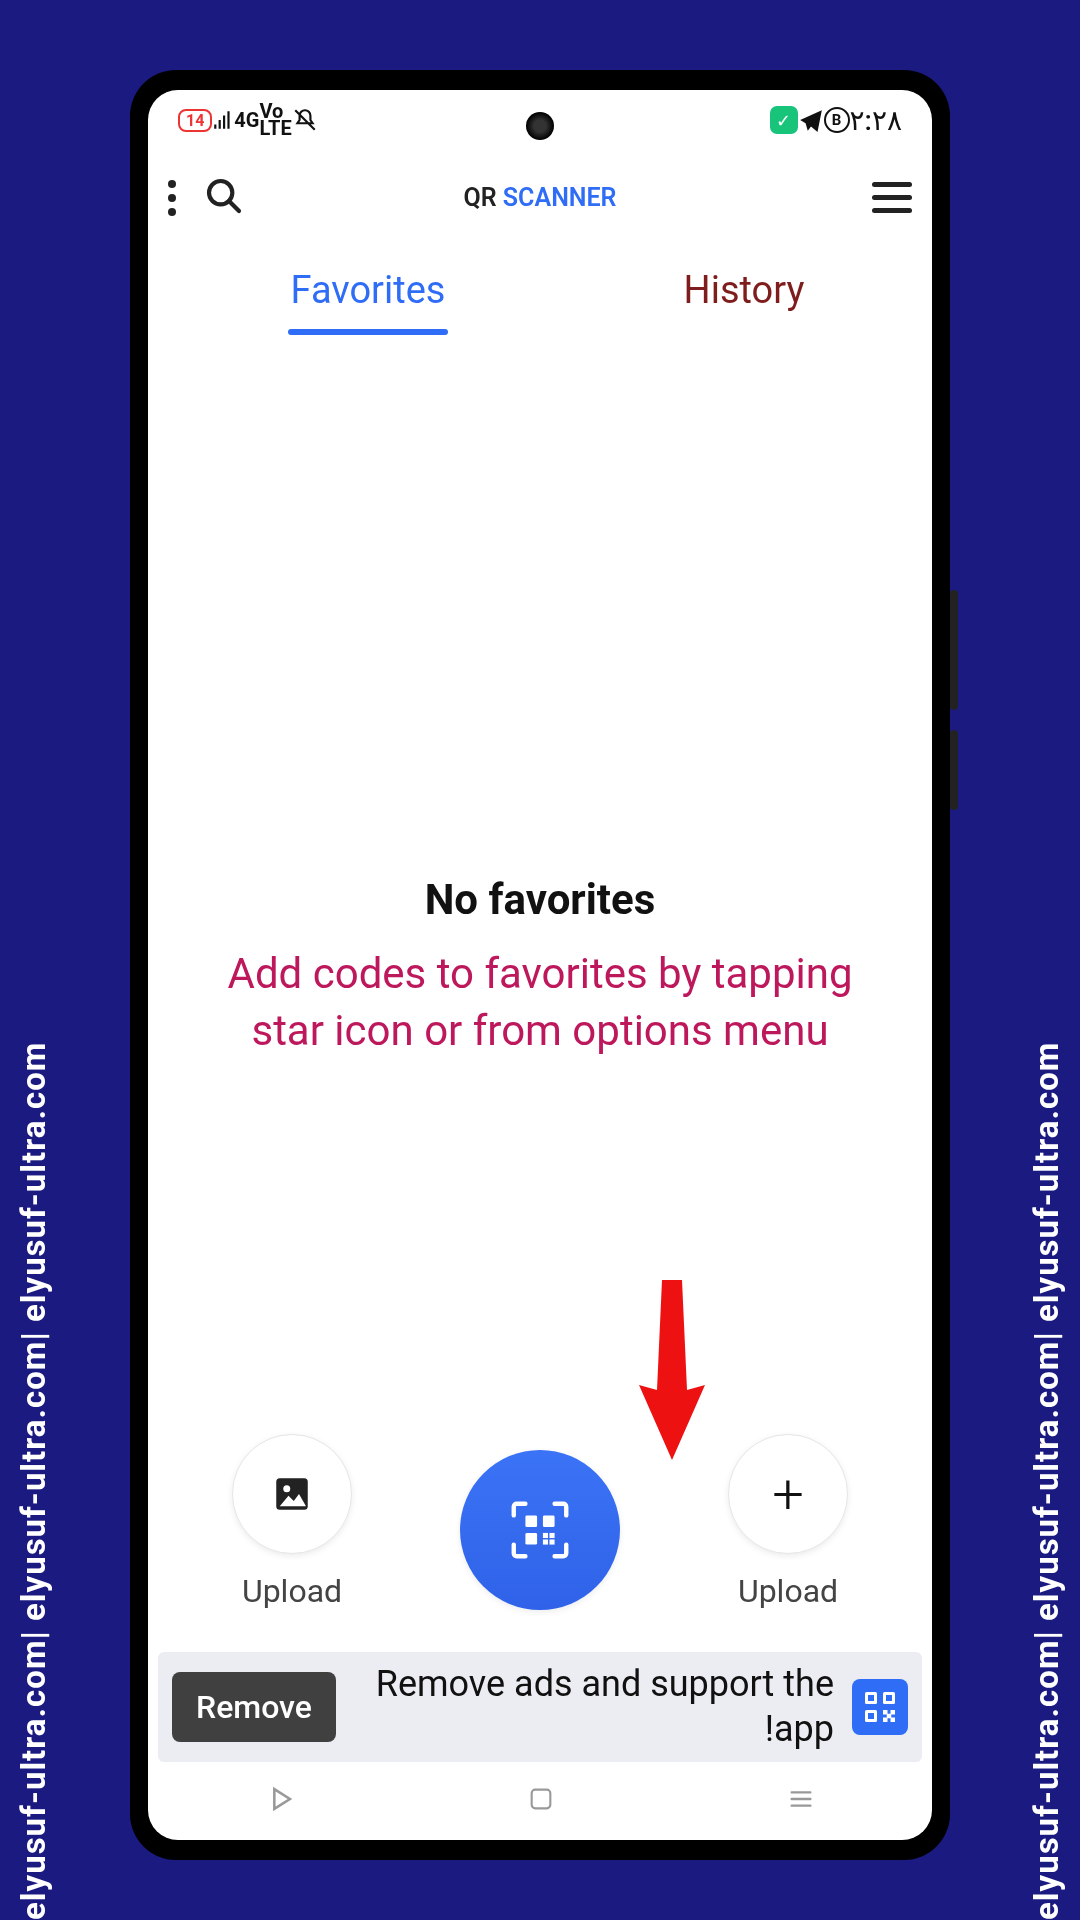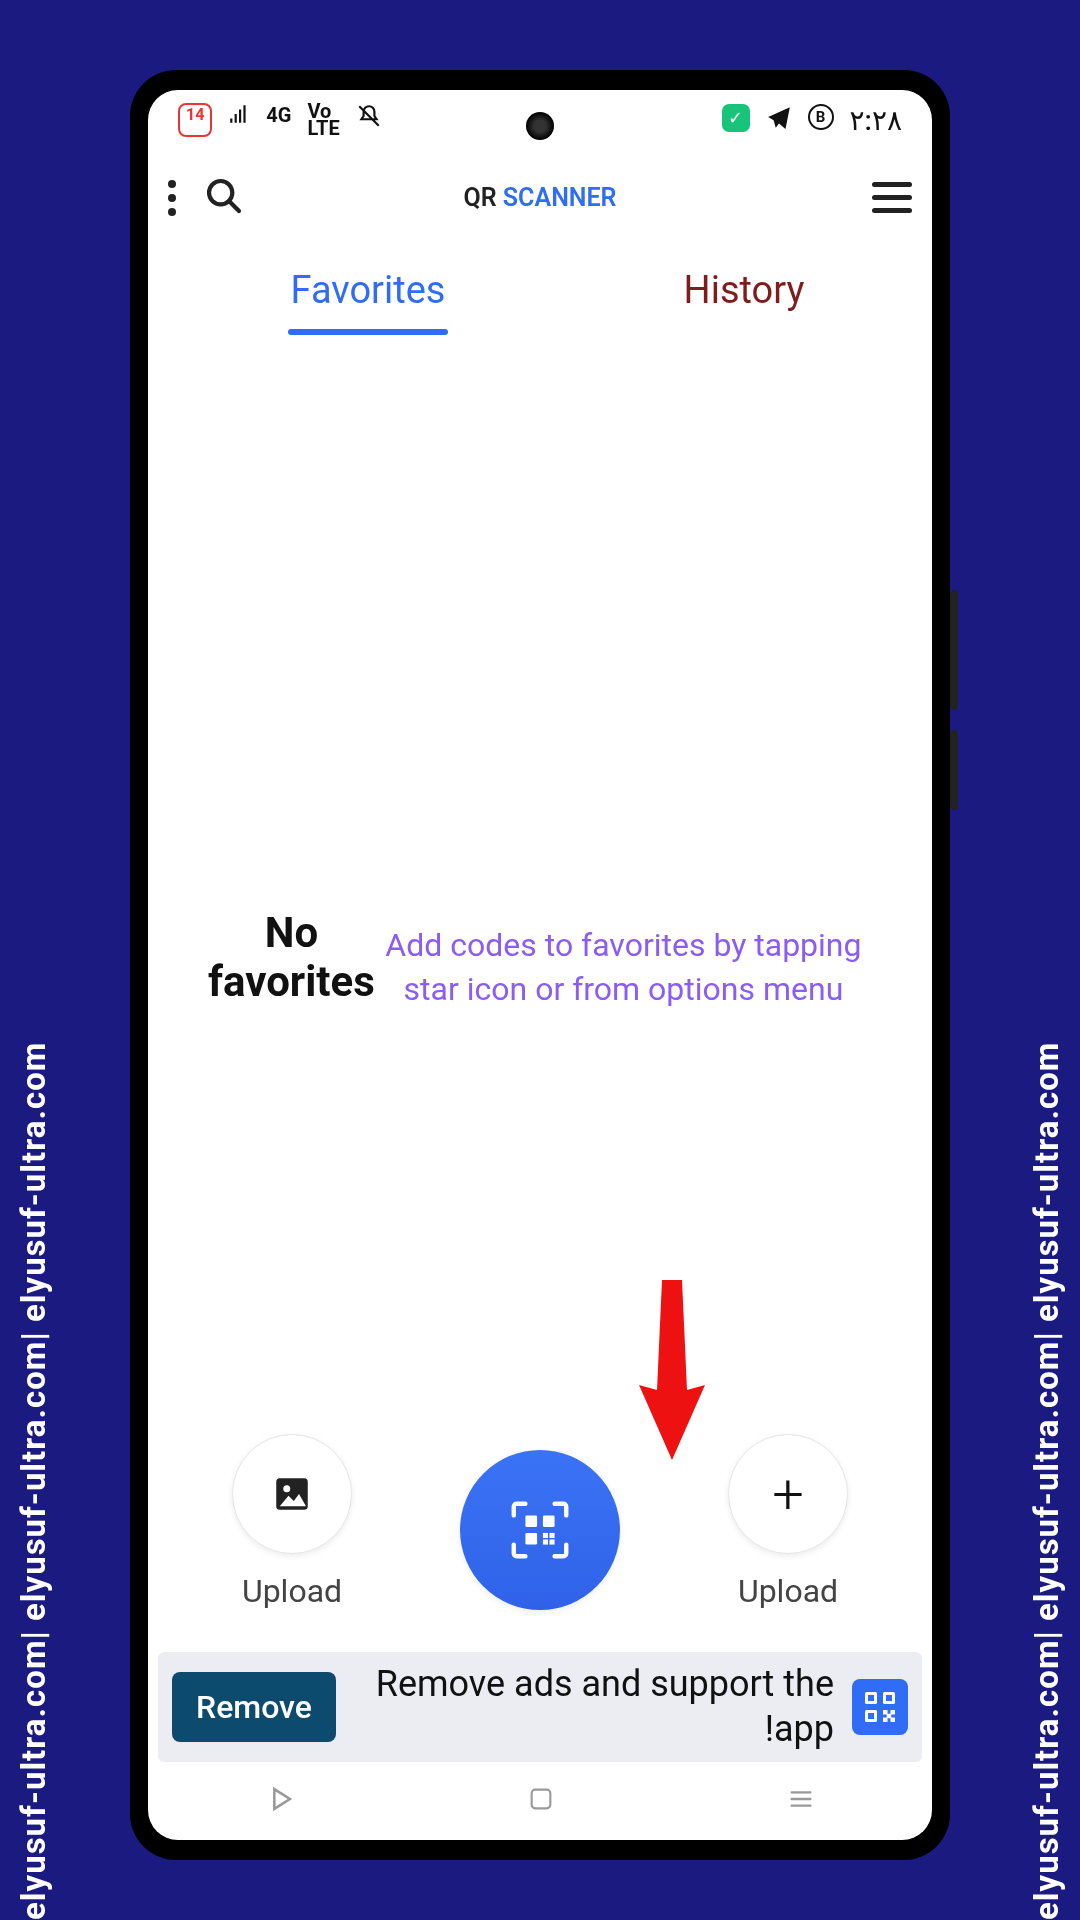--- a/index.html
+++ b/index.html
@@ -53,21 +53,21 @@
   }
 
   
   .status {
     height:60px;
     display:flex; align-items:center; justify-content:space-between;
     padding:0 30px;
     font-size:22px;
     color:#111;
   }
-  .status .left, .status .right { display:flex; gap:16px; }
+  .status .left, .status .right { display:flex; gap:0; align-items:center; }
   .status svg { display:block; }
   .pill { border:2px solid #e33; color:#e33; border-radius:8px; padding:0 6px; font-size:16px; font-weight:700; }
   .sm  { font-size:20px; font-weight:700; }
   .sq-green { width:28px; height:28px; background:#18c47a; border-radius:7px; display:flex; align-items:center; justify-content:center; color:#fff; font-size:18px; }
   .circ { width:26px; height:26px; border:2.5px solid #111; border-radius:50%; display:flex; align-items:center; justify-content:center; font-size:15px; font-weight:700;}
   .clock { font-size:28px; font-weight:500;}
 
   
   .app-header {
     height:95px;
@@ -100,27 +100,27 @@
   }
   .tab.active { color:#2f6df6; }
   .tab.active::after {
     content:""; position:absolute; bottom:0; left:50%; transform:translateX(-50%);
     width:160px; height:6px; background:#2f6df6; border-radius:3px;
   }
 
   
   .body-area {
     flex:1;
-    display:flex; flex-direction:row;
+    display:flex; flex-direction:column;
     align-items:center; justify-content:center;
     padding:0 60px 240px 60px;
     text-align:center;
   }
   .empty-title { font-size:42px; font-weight:700; color:#111; margin-bottom:22px; }
-  .empty-sub   { font-size:32px; color:#8b5cf6; line-height:1.35; }
+  .empty-sub   { font-size:42px; color:#be185d; line-height:1.35; }
 
   
   .actions {
     position:absolute; bottom:230px; left:0; width:100%;
     display:flex; justify-content:space-around; align-items:flex-end;
     padding:0 30px;
   }
   .act { display:flex; flex-direction:column; align-items:center; gap:18px; font-size:32px; color:#444; }
   .circle {
     width:120px; height:120px; border-radius:50%;
@@ -148,21 +148,21 @@
   
   .banner {
     position:absolute; bottom:78px; left:10px; right:10px;
     height:110px;
     background:#ebedf2;
     display:flex; align-items:center;
     gap:18px; padding:0 14px;
     border-radius:6px;
   }
   .remove-btn {
-    background:#0c4a6e; color:#fff;
+    background:#404040; color:#fff;
     font-size:32px; font-weight:500;
     padding:16px 24px; border:none; border-radius:8px;
   }
   .banner-text { flex:1; font-size:36px; color:#111; text-align:right; line-height:1.25;}
   .banner-qr {
     width:56px; height:56px; background:#2f6df6; border-radius:8px;
     display:flex; align-items:center; justify-content:center;
   }
 
   

